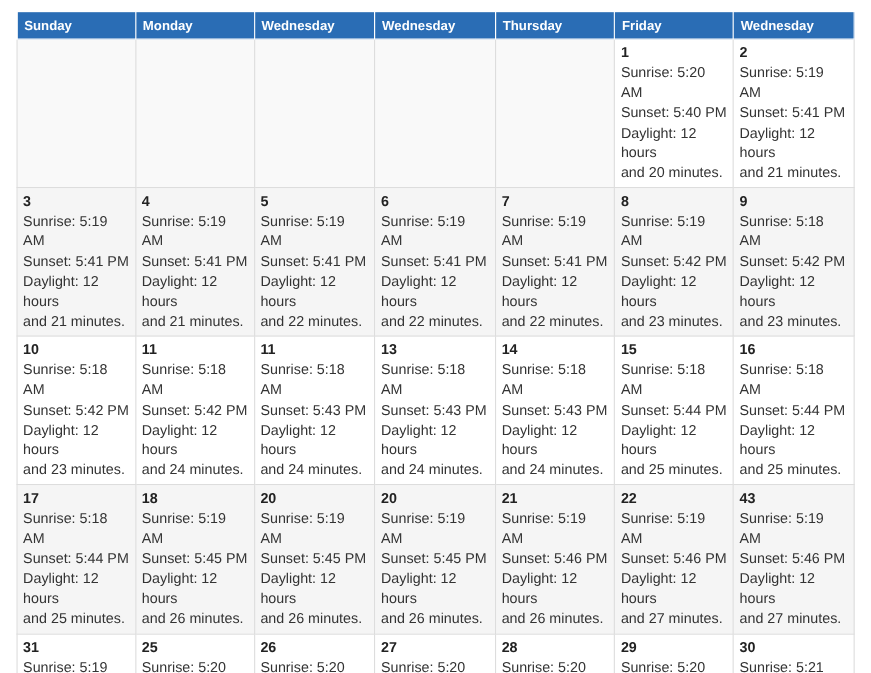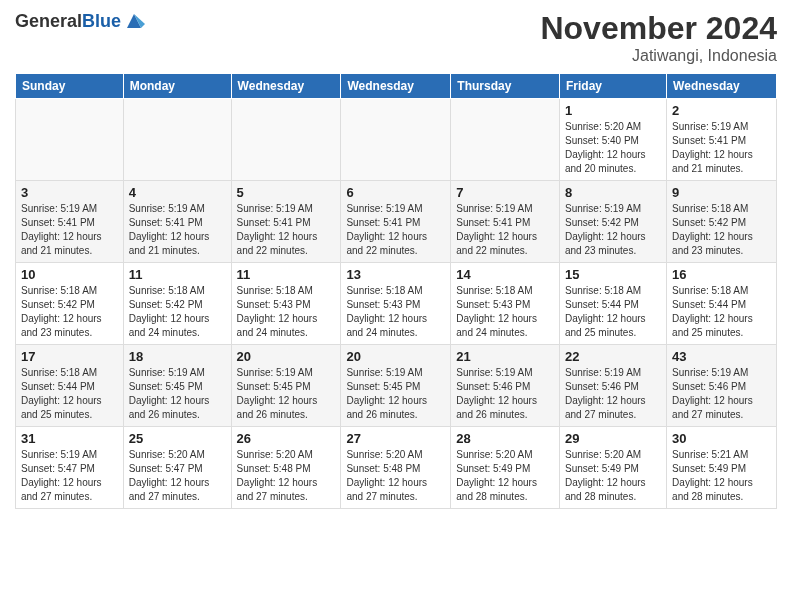--- a/index.html
+++ b/index.html
@@ -37,45 +37,26 @@
       padding: 4px 5px;
       width: 113px;
       height: 80px;
       background: #fff;
     }
     
     .calendar td.empty { background: #f9f9f9; }
     .calendar td.shaded { background: #f5f5f5; }
     
     .day-num { font-size: 13px; font-weight: bold; color: #222; display: block; margin-bottom: 2px; }
-    .day-info { font-size: 10px; color: #333; line-height: 1.4; }
+    .day-info { font-size: 13px; color: #333; line-height: 1.4; }
   </style>
 </head>
 <body>
 
 <div class="container">
-  <div class="header">
-    <div class="logo">
-      <div>
-        <div style="display:flex;align-items:center;">
-          <span class="logo-text">
-            <span class="logo-general">General</span><span class="logo-blue">Blue</span>
-          </span>
-          <svg class="logo-icon" viewBox="0 0 22 22">
-            <polygon points="4,18 11,4 18,18" fill="#2a6db5"></polygon>
-            <polygon points="11,4 18,18 22,14" fill="#4a9fd5"></polygon>
-          </svg>
-        </div>
-      </div>
-    </div>
-    <div class="title-section">
-      <div class="month-title">November 2024</div>
-      <div class="location">Jatiwangi, Indonesia</div>
-    </div>
-  </div>
 
   <table class="calendar">
     <thead>
       <tr>
         <th>Sunday</th>
         <th>Monday</th>
         <th>Wednesday</th>
         <th>Wednesday</th>
         <th>Thursday</th>
         <th>Friday</th>

